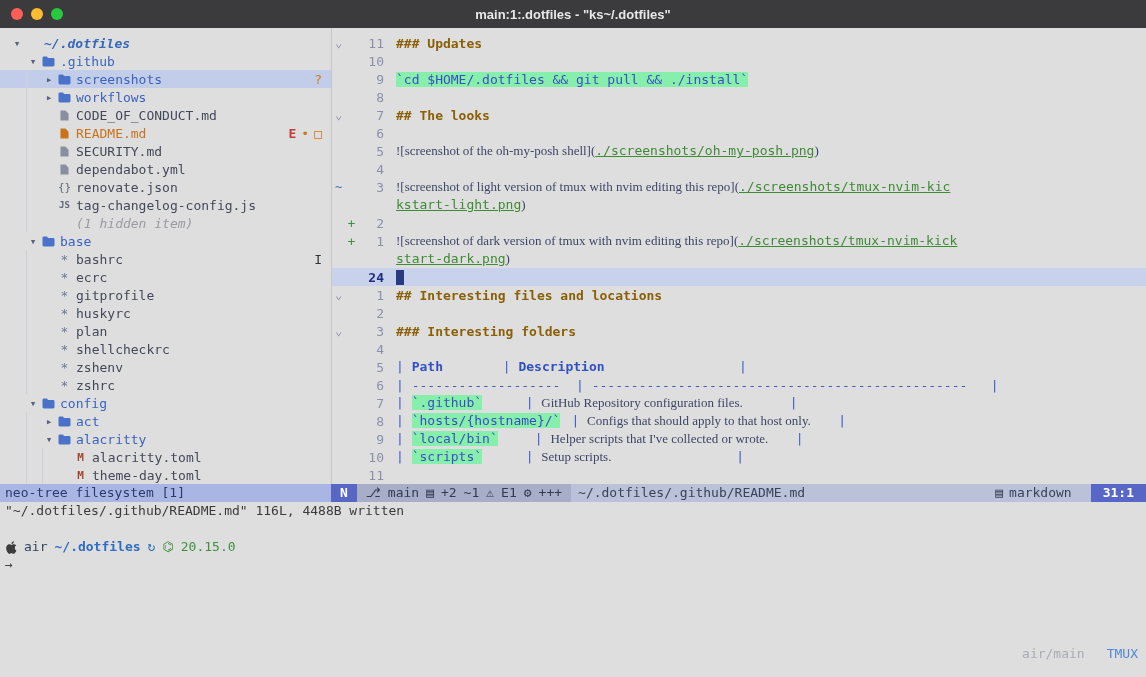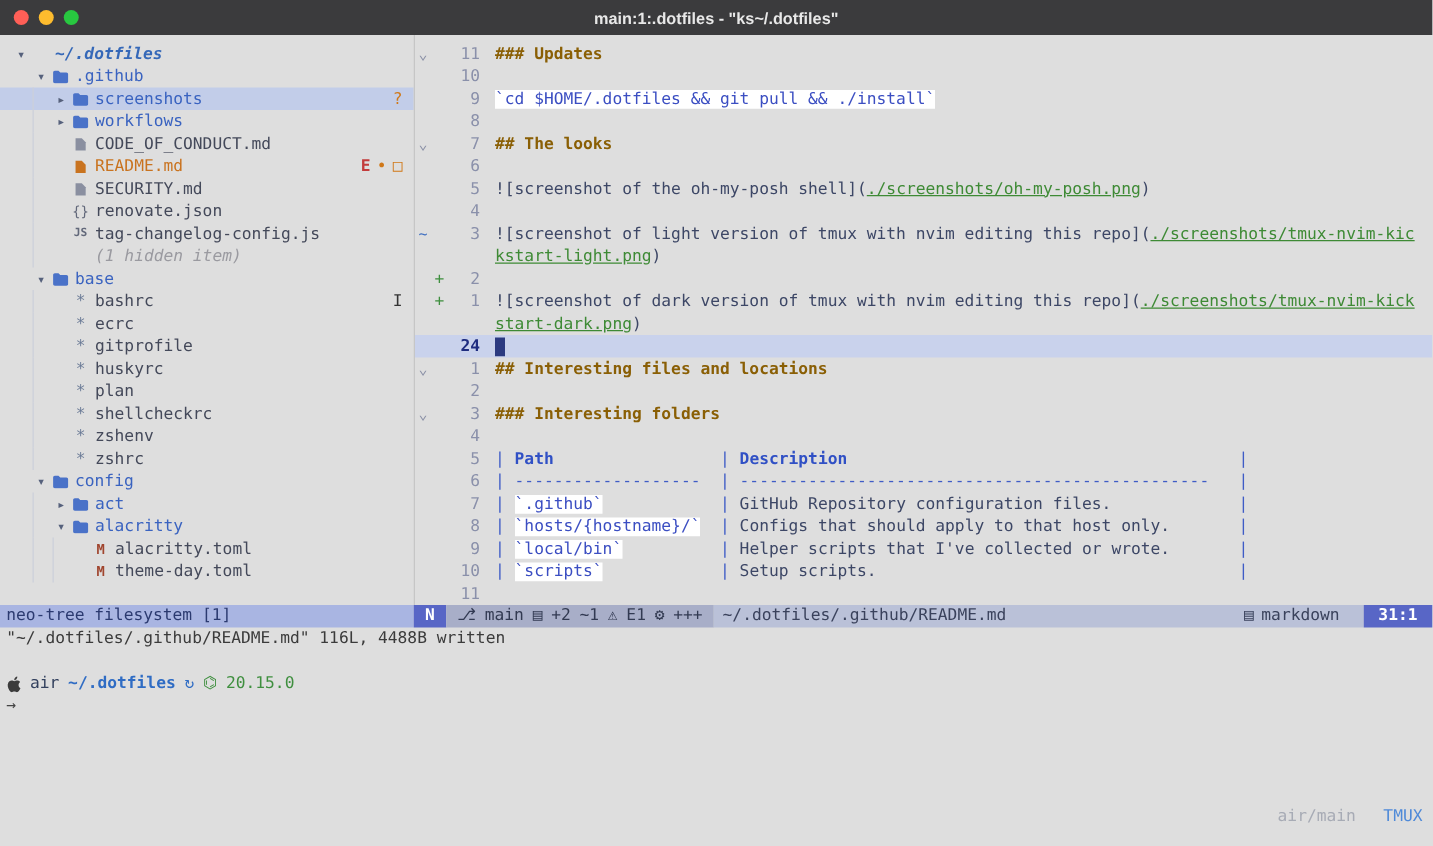--- a/index.html
+++ b/index.html
@@ -49,23 +49,23 @@
   
   .editor { flex:1; border-left:1px solid #c6c6c6; padding-top:6px; overflow:hidden; }
   .eline { height:18px; display:flex; align-items:center; }
   .eline.cur { background:#c9d2ec; }
   .fold { width:13px; flex:none; text-align:center; color:#8a90a6; font-size:12px; }
   .fold.chg { color:#3f6fc0; }
   .sign { width:13px; flex:none; text-align:center; color:#3f8f3f; }
   .lnum { width:26px; flex:none; text-align:right; color:#8a90aa; }
   .eline.cur .lnum { color:#1f2d80; font-weight:bold; }
   .etext { white-space:pre; padding-left:12px; }
-  .fg { color:#3d4766; }
+  .fg { color:#3d4766;font-family:Liberation Serif, serif; }
   .h { color:#8a5f05; font-weight:bold; }
-  .code { background:#ffffff; color:#3b4ec2; }
+  .code { background:#86efac; color:#3b4ec2; }
   .lnk { color:#3e8a35; text-decoration:underline;text-align:right; }
   .tbl { color:#3f5cc6; }
   .th { color:#3050c5; font-weight:bold; }
   .cursor { background:#2b3a80; color:#2b3a80; }
 
   
   .statusline { height:18px; display:flex; line-height:18px; }
   .sl-neotree { width:331px; flex:none; background:#a9b5e2; color:#2b3a70; padding-left:5px; }
   .sl-mode { background:#5866c6; color:#fff; font-weight:bold; padding:0 9px; }
   .sl-git { background:#a8aec8; color:#323a52; padding:0 9px; display:flex; gap:7px; }
@@ -174,20 +174,31 @@
       <div class="trow">
         <span class="g"></span>
         <span class="g gb"></span>
         <span class="arrow"></span>
         <span class="ticon ic-doc">
           <svg width="9" height="11" viewBox="0 0 10 12">
             <path d="M0.5 0.5h5.5l3.5 3.5v7.5h-9z" fill="currentColor"></path>
           </svg>
         </span>
         <span class="tlabel file">SECURITY.md</span>
+      </div>
+      <div class="trow">
+        <span class="g"></span>
+        <span class="g gb"></span>
+        <span class="arrow"></span>
+        <span class="ticon ic-doc">
+          <svg width="9" height="11" viewBox="0 0 10 12">
+            <path d="M0.5 0.5h5.5l3.5 3.5v7.5h-9z" fill="currentColor"></path>
+          </svg>
+        </span>
+        <span class="tlabel file">dependabot.yml</span>
       </div>
       <div class="trow">
         <span class="g"></span>
         <span class="g gb"></span>
         <span class="arrow"></span>
         <span class="ticon ic-braces">{}</span>
         <span class="tlabel file">renovate.json</span>
       </div>
       <div class="trow">
         <span class="g"></span>

